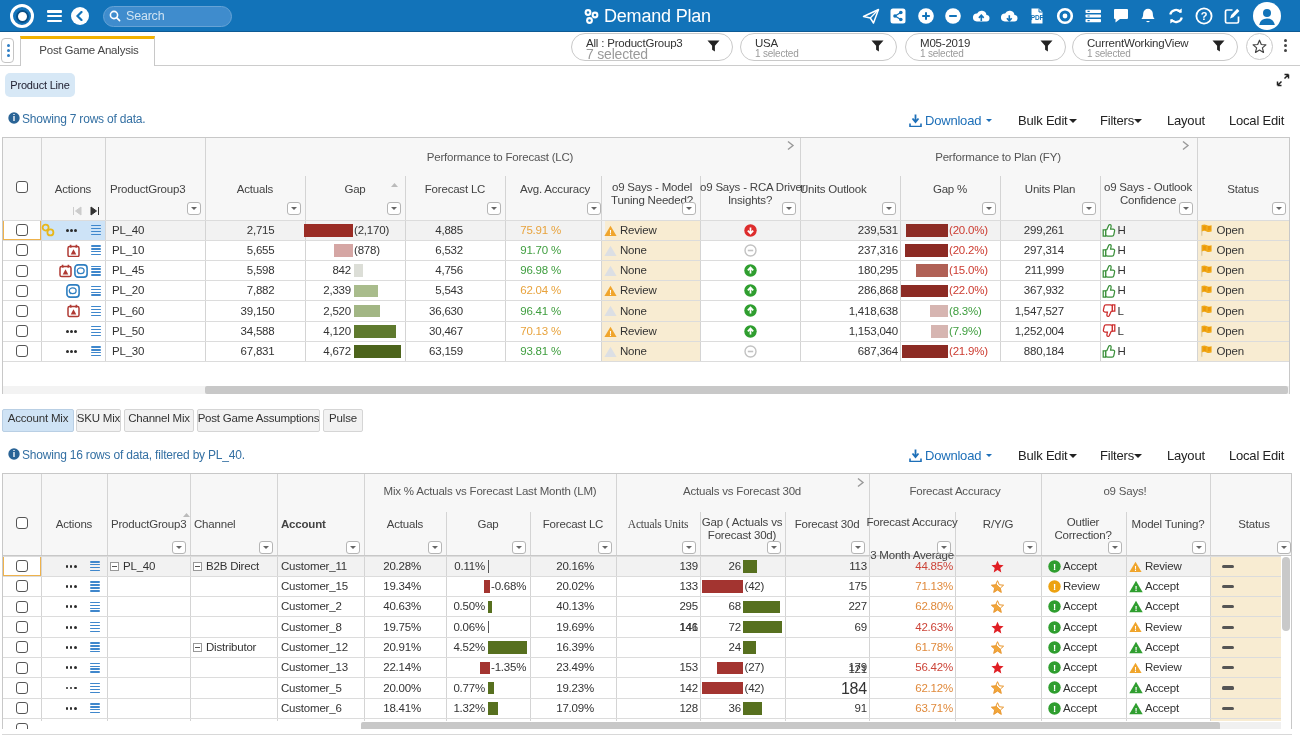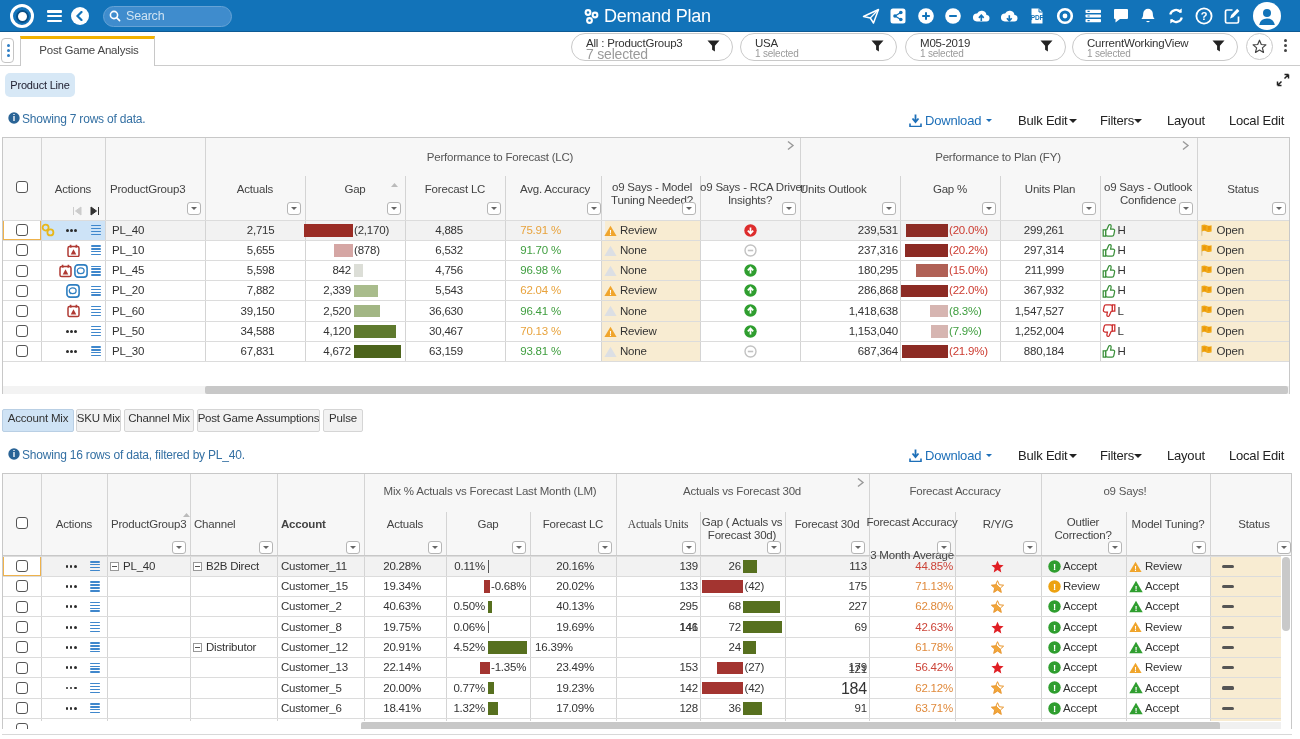--- a/index.html
+++ b/index.html
@@ -817,21 +817,21 @@
 <div style="position:absolute;left:89.5px;top:645.25px;width:10px;height:1.4px;background:#3f87cc;border-radius:1px;"></div>
 <div style="position:absolute;left:89.5px;top:648.15px;width:10px;height:1.4px;background:#3f87cc;border-radius:1px;"></div>
 <div style="position:absolute;left:89.5px;top:651.0500000000001px;width:10px;height:1.4px;background:#3f87cc;border-radius:1px;"></div>
 <div style="position:absolute;left:193px;top:642.85px;width:9px;height:9px;background:#fff;border:1px solid #999;"></div>
 <div style="position:absolute;left:195px;top:646.85px;width:5px;height:1px;background:#555;"></div>
 <div style="position:absolute;left:206px;top:641.0px;font-size:11.5px;color:#333;font-weight:400;line-height:13.5px;white-space:nowrap;">Distributor</div>
 <div style="position:absolute;left:281px;top:641.0px;font-size:11.5px;color:#333;font-weight:400;line-height:13.5px;white-space:nowrap;">Customer_12</div>
 <div style="position:absolute;left:341px;top:641.0px;width:80px;text-align:right;font-size:11.5px;color:#333;font-weight:400;line-height:13.5px;white-space:nowrap;">20.91%</div>
 <div style="position:absolute;left:405px;top:641.0px;width:80px;text-align:right;font-size:11.5px;color:#333;font-weight:400;line-height:13.5px;white-space:nowrap;">4.52%</div>
 <div style="position:absolute;left:487.5px;top:641.2px;width:39px;height:12.5px;background:#57701f;"></div>
-<div style="position:absolute;left:514px;top:641.0px;width:80px;text-align:center;font-size:11.5px;color:#333;font-weight:400;line-height:13.5px;white-space:nowrap;">16.39%</div>
+<div style="position:absolute;left:514px;top:641.0px;width:80px;text-align:right;font-size:11.5px;color:#333;font-weight:400;line-height:13.5px;white-space:nowrap;">16.39%</div>
 <div style="position:absolute;left:618px;top:621px;width:80px;text-align:right;font-size:11.5px;color:#333;font-weight:400;line-height:13.5px;white-space:nowrap;">146</div>
 <div style="position:absolute;left:681px;top:641.0px;width:60px;text-align:right;font-size:11.5px;color:#333;font-weight:400;line-height:13.5px;white-space:nowrap;">24</div>
 <div style="position:absolute;left:743px;top:641.2px;width:13px;height:12.5px;background:#57701f;"></div>
 <div style="position:absolute;left:787px;top:639px;width:80px;text-align:right;font-size:11.5px;color:#333;font-weight:400;line-height:13.5px;white-space:nowrap;margin-top:24px;">121</div>
 <div style="position:absolute;left:873px;top:641.0px;width:80px;text-align:right;font-size:11.5px;color:#e08a3c;font-weight:400;line-height:13.5px;white-space:nowrap;">61.78%</div>
 <svg style="position:absolute;left:990.5px;top:640.85px" width="13" height="13" viewBox="0 0 13 13">
       <defs>
         <linearGradient id="hg2" x1="1" y1="0" x2="0" y2="1">
           <stop offset="42%" stop-color="#fff"></stop>
           <stop offset="42%" stop-color="#f2a63a"></stop>

